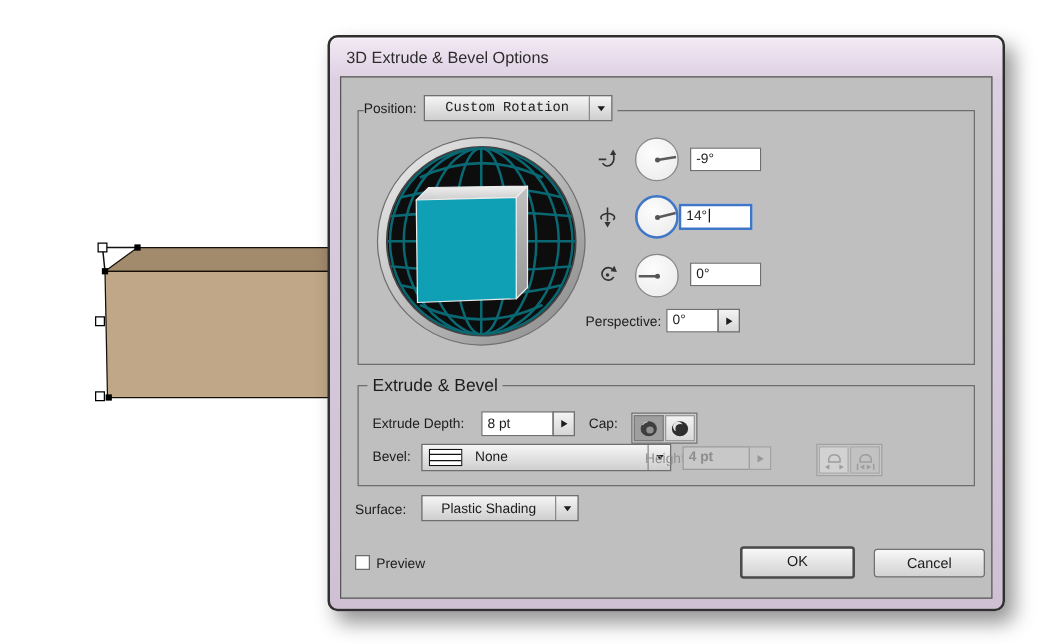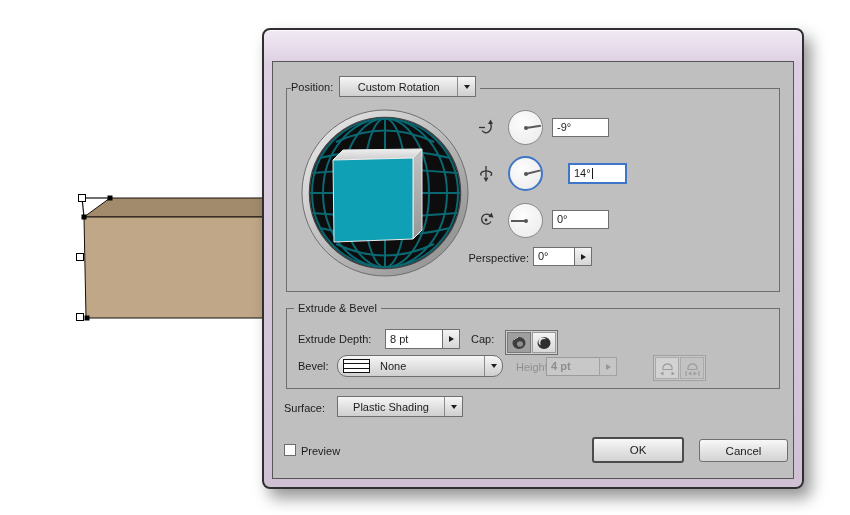--- a/index.html
+++ b/index.html
@@ -12,21 +12,21 @@
   
   #dialog{left:262px;top:28px;width:538px;height:457px;border:2px solid #2f2f2f;border-radius:8px;
           background:linear-gradient(#f2eaf5,#dccfe1 34px,#cfc0d4);
           box-shadow:7px 9px 16px rgba(0,0,0,.42), inset 0 1px 0 rgba(255,255,255,.65);z-index:5;}
   #titlebar{left:0;top:0;right:0;height:30px;line-height:31px;padding-left:13px;
             font-size:13px;color:#2d2d2d;}
   #content{left:8px;top:31px;width:520px;height:416px;background:#bfbfbf;border:1px solid #565656;}
 
   
   .groupbox{border:1px solid #6e6e6e;}
-  .chip{background:#bfbfbf;padding:0 4px;font-size:11px;line-height:14px;white-space:nowrap;}
+  .chip{background:#bfbfbf;padding:0 4px;font-size:14px;line-height:14px;white-space:nowrap;}
 
   
   .textbox{background:#fff;border:1px solid #6f6f6f;font-size:11px;line-height:17px;
            padding:0 4px;box-sizing:border-box;overflow:hidden;white-space:nowrap;}
   .textbox.focused{border:2px solid #3f76c8;line-height:16px;}
   .caret{display:inline-block;width:1px;height:11px;background:#1a1a1a;vertical-align:-2px;margin-left:1px;}
   .textbox.disabled{background:#c8c8c8;border-color:#9b9b9b;color:#8d8d8d;}
   .dd{display:flex;align-items:center;background:linear-gradient(#f6f6f6,#dedede 60%,#cfcfcf);
       border:1px solid #6f6f6f;box-sizing:border-box;font-size:11px;}
   .dd .dd-text{flex:1;padding:0 4px;text-align:center;white-space:nowrap;}
@@ -79,27 +79,30 @@
       <rect x="78.5" y="194.5" width="7" height="7" fill="#fff" stroke="#000"></rect>
       <rect x="76.5" y="253.5" width="7" height="7" fill="#fff" stroke="#000"></rect>
       <rect x="76.5" y="313.5" width="7" height="7" fill="#fff" stroke="#000"></rect>
       <rect x="107.5" y="195.5" width="5" height="5" fill="#000"></rect>
       <rect x="81.5" y="214.5" width="5" height="5" fill="#000"></rect>
       <rect x="84.5" y="315.5" width="5" height="5" fill="#000"></rect>
     </g>
   </svg>
 
   <div id="dialog" class="abs">
+    <div id="titlebar" class="abs">
+      <span>3D Extrude &amp; Bevel Options</span>
+    </div>
 
     <div id="content" class="abs">
 
       <div class="abs groupbox" style="left:13px;top:26px;width:492px;height:202px;"></div>
       <div class="abs" style="left:18px;top:14px;height:21px;display:flex;align-items:center;background:#bfbfbf;padding-right:4px;">
         <span class="lbl" style="margin-right:6px;text-align:center;">Position:</span>
-        <div class="dd" style="width:137px;height:21px;">
+        <div class="dd" style="width:151px;height:21px;font-family:Liberation Mono, monospace;">
           <span class="dd-text">Custom Rotation</span>
           <span class="dd-sep"></span>
           <span class="dd-arrow">
               <span class="tri-down"></span>
             </span>
         </div>
       </div>
 
       <svg class="abs" style="left:28px;top:47px;" width="168" height="168" viewBox="0 0 168 168">
         <defs>
@@ -167,21 +170,21 @@
           <div class="dial-dot"></div>
       </div>
       <div class="dial" style="left:235px;top:141px;">
         <div class="needle" style="transform: rotate(180deg);"></div>
           <div class="dial-dot"></div>
       </div>
 
       <div class="abs textbox" style="left:279px;top:56px;width:57px;height:19px;">
         <span>-9°</span>
       </div>
-      <div class="abs textbox focused" style="left:295px;top:101px;width:59px;height:21px;">
+      <div class="abs textbox focused" style="left:270px;top:101px;width:59px;height:21px;">
         <span>14°</span><span class="caret"></span>
       </div>
       <div class="abs textbox" style="left:279px;top:148px;width:57px;height:19px;">
         <span>0°</span>
       </div>
 
       <span class="abs lbl" style="left:130px;top:189px;width:126px;text-align:right;">Perspective:</span>
       <div class="abs" style="left:260px;top:185px;display:flex;height:19px;">
         <div class="textbox" style="width:42px;height:19px;">
           <span>0°</span>
@@ -216,21 +219,21 @@
           <div class="segbtn raised">
             <svg width="18" height="16" viewBox="0 0 18 16">
               <ellipse cx="9" cy="8" rx="6.5" ry="6" fill="#2f2f2f"></ellipse>
               <circle cx="7.4" cy="6.4" r="4" fill="#e6e6e6"></circle>
               <circle cx="9.3" cy="8.1" r="4" fill="#2f2f2f"></circle>
             </svg>
           </div>
         </div>
 
         <span class="abs lbl" style="left:11px;top:50px;">Bevel:</span>
-        <div class="abs dd" style="left:50px;top:46px;width:166px;height:22px;border-radius:10px;">
+        <div class="abs dd" style="left:50px;top:46px;width:200px;height:22px;">
           <svg width="27" height="14" viewBox="0 0 27 14" style="margin-left:5px;">
             <rect x="0.5" y="0.5" width="26" height="13" fill="#ffffff" stroke="#111"></rect>
             <line x1="1" y1="4.5" x2="26" y2="4.5" stroke="#111"></line>
             <line x1="1" y1="9.5" x2="26" y2="9.5" stroke="#111"></line>
           </svg>
           <span class="dd-text left">None</span>
           <span class="dd-sep"></span>
           <span class="dd-arrow">
               <span class="tri-down"></span>
             </span>

